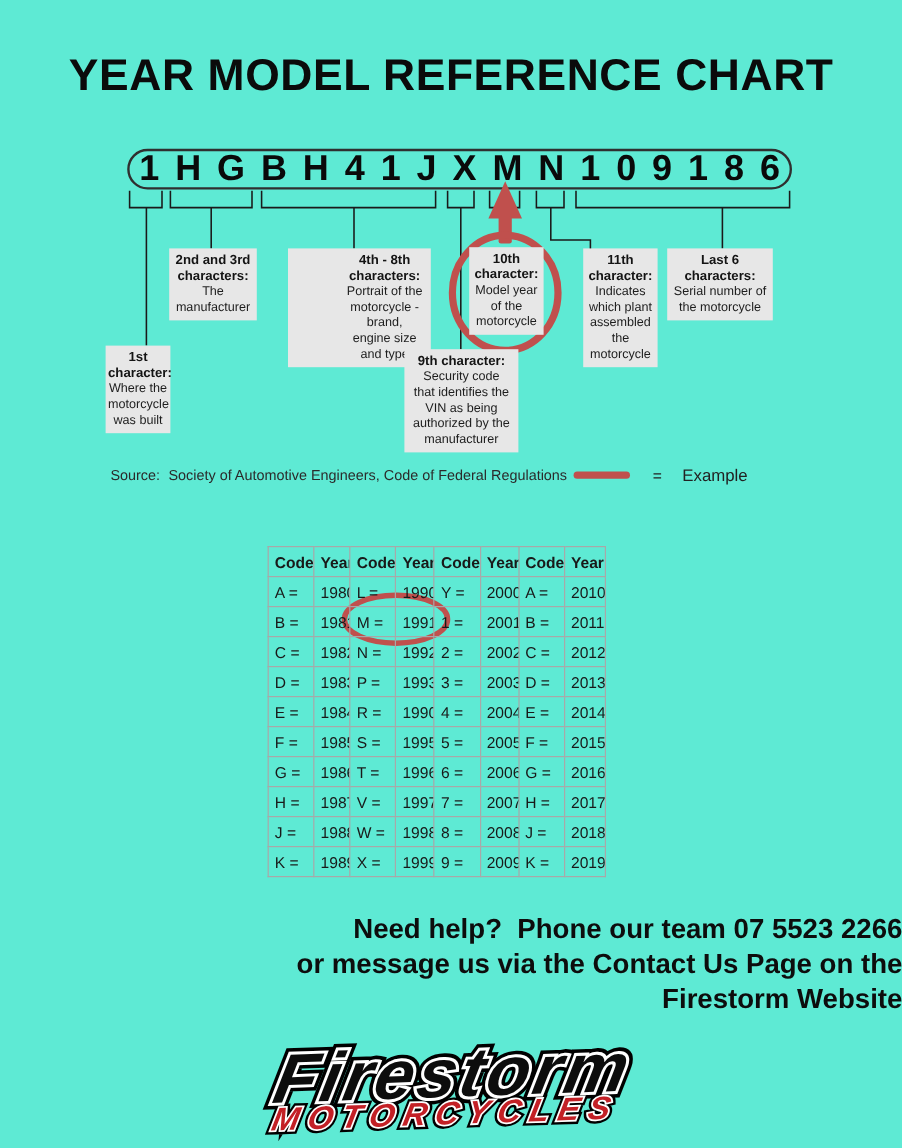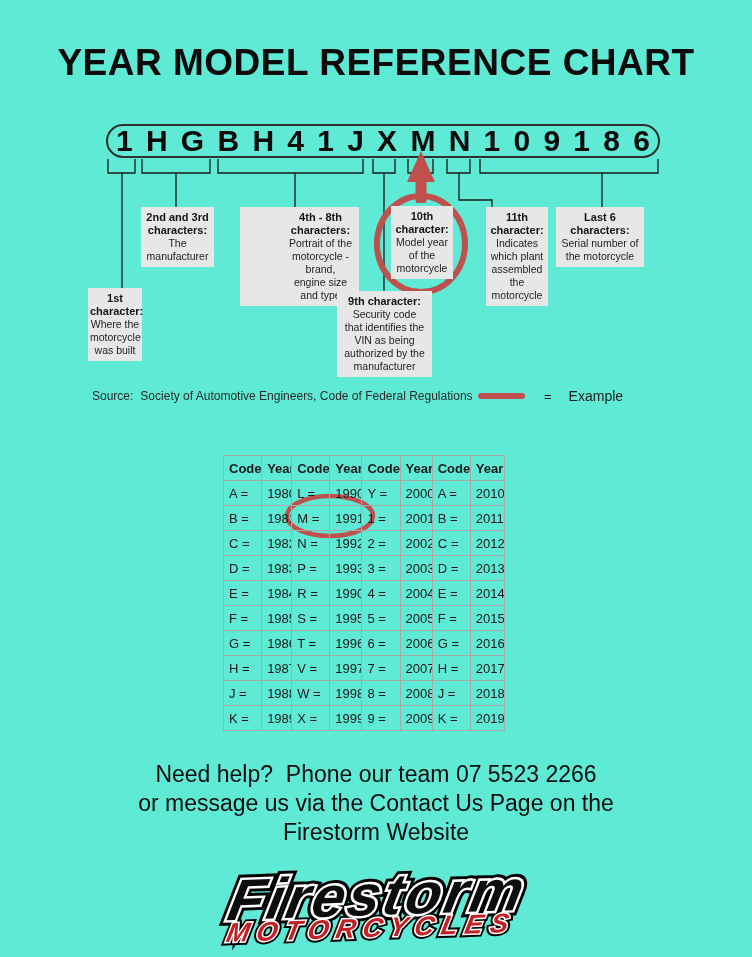--- a/index.html
+++ b/index.html
@@ -59,22 +59,22 @@
     border-collapse:collapse; table-layout:fixed; width:282px;
     font-size:13px; color:#191919;padding-left:16px;
   }
   table.codes th, table.codes td {
     border:1px solid #a8a8a8; padding:5px 2px 4px 5px;
     text-align:left; font-weight:normal; overflow:hidden; white-space:nowrap;
   }
   table.codes th { font-weight:bold; }
   
   .help {
-    position:absolute; top:760px; left:0; right:0; text-align:center;
-    font-weight:normal; font-size:23px; line-height:29px; color:#0d0d0d;
+    position:absolute; top:760px; left:0; right:0; text-align:right;
+    font-weight:bold; font-size:23px; line-height:29px; color:#0d0d0d;
   }
   .help div { white-space:pre-wrap; }
   
   .logo {
     position:absolute; top:866px; left:0; right:0;
     display:flex; flex-direction:column; align-items:center;
     transform:skewX(-13deg) rotate(-2deg);
   }
   .logo-word { position:relative; display:inline-block; font-style:italic; font-weight:bold; line-height:1; }
   .logo-word .s1, .logo-word .s2 { position:absolute; left:0; top:0; width:100%; }

